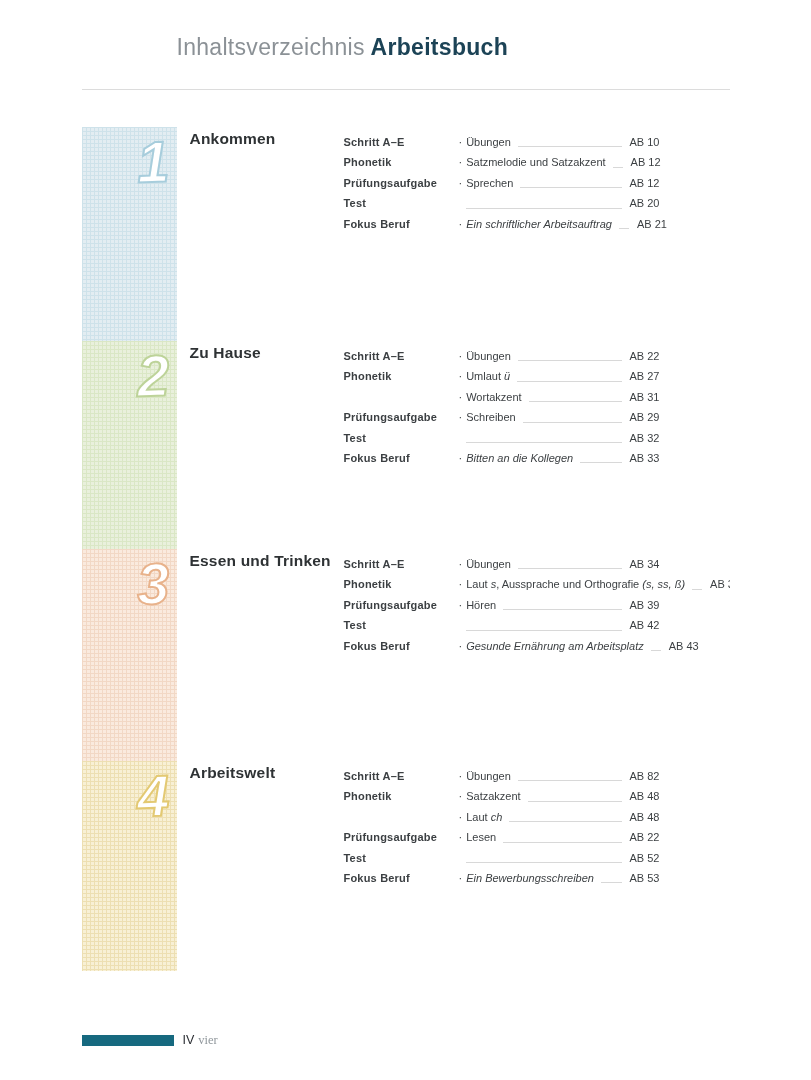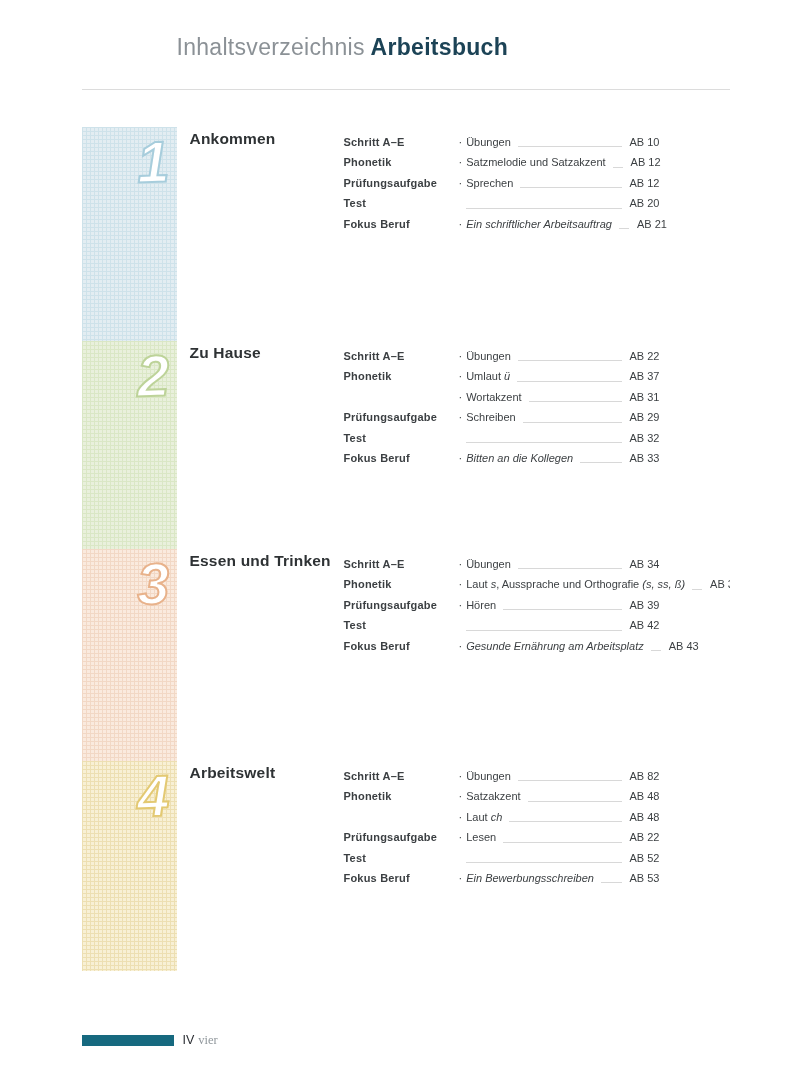--- a/index.html
+++ b/index.html
@@ -174,21 +174,21 @@
           <div class="toc-row">
             <span class="row-category">Schritt A–E</span>
             <span class="row-content"><span class="bullet">·</span><span>Übungen</span></span>
             <div class="leader-line"></div>
             <span class="page-ref">AB 22</span>
           </div>
           <div class="toc-row">
             <span class="row-category">Phonetik</span>
             <span class="row-content"><span class="bullet">·</span><span>Umlaut </span><i>ü</i></span>
             <div class="leader-line"></div>
-            <span class="page-ref">AB 37</span>
+            <span class="page-ref">AB 27</span>
           </div>
           <div class="toc-row">
             <span class="row-category"></span>
             <span class="row-content"><span class="bullet">·</span><span>Wortakzent</span></span>
             <div class="leader-line"></div>
             <span class="page-ref">AB 31</span>
           </div>
           <div class="toc-row">
             <span class="row-category">Prüfungsaufgabe</span>
             <span class="row-content"><span class="bullet">·</span><span>Schreiben</span></span>

